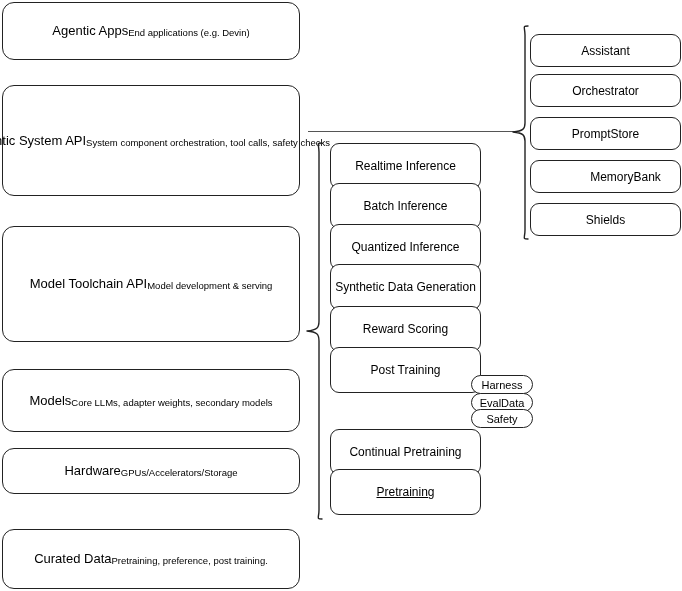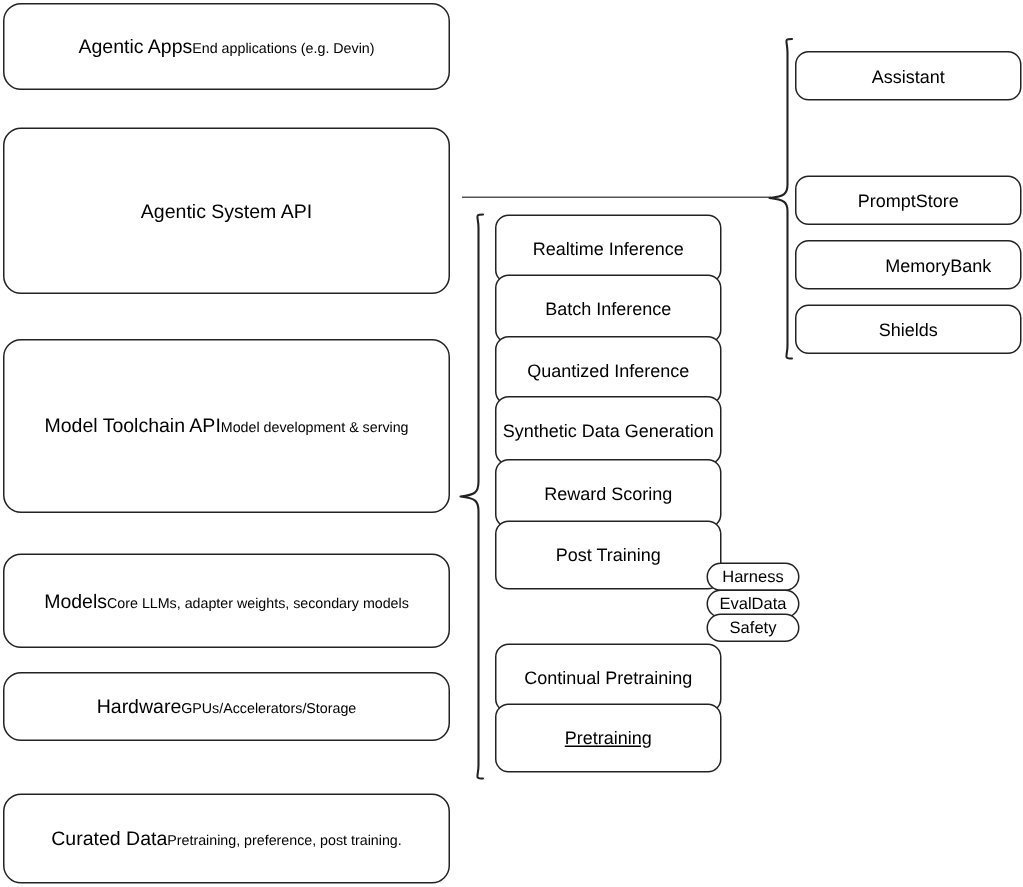--- a/index.html
+++ b/index.html
@@ -117,20 +117,21 @@
 
 <div id="canvas">
 
   <div class="box layer" style="top:2px; height:58px;">
     <div class="title">Agentic Apps</div>
     <div class="subtitle">End applications (e.g. Devin)</div>
   </div>
 
   <div class="box layer" style="top:85px; height:111px;">
     <div class="title">Agentic System API</div>
+    <div class="subtitle">System component orchestration, tool calls, safety checks</div>
   </div>
 
   <div class="box layer" style="top:369px; height:63px;">
     <div class="title">Models</div>
     <div class="subtitle">Core LLMs, adapter weights, secondary models</div>
   </div>
 
   <div class="box layer" style="top:226px; height:116px;">
     <div class="title">Model Toolchain API</div>
     <div class="subtitle">Model development &amp; serving</div>
@@ -212,20 +213,23 @@
     <span>EvalData</span>
   </div>
   <div class="pill" style="top:409px;">
     <span>Safety</span>
   </div>
 
   <div class="box comp" style="top:34px;">
     <div class="title">Assistant</div>
   </div>
 
+  <div class="box comp" style="top:74px;">
+    <div class="title">Orchestrator</div>
+  </div>
 
   <div class="box comp" style="top:117px;">
     <div class="title">PromptStore</div>
   </div>
 
   <div class="box comp" style="top:160px;padding-left:40px;">
     <div class="title">MemoryBank</div>
   </div>
 
   <div class="box comp" style="top:203px;">

